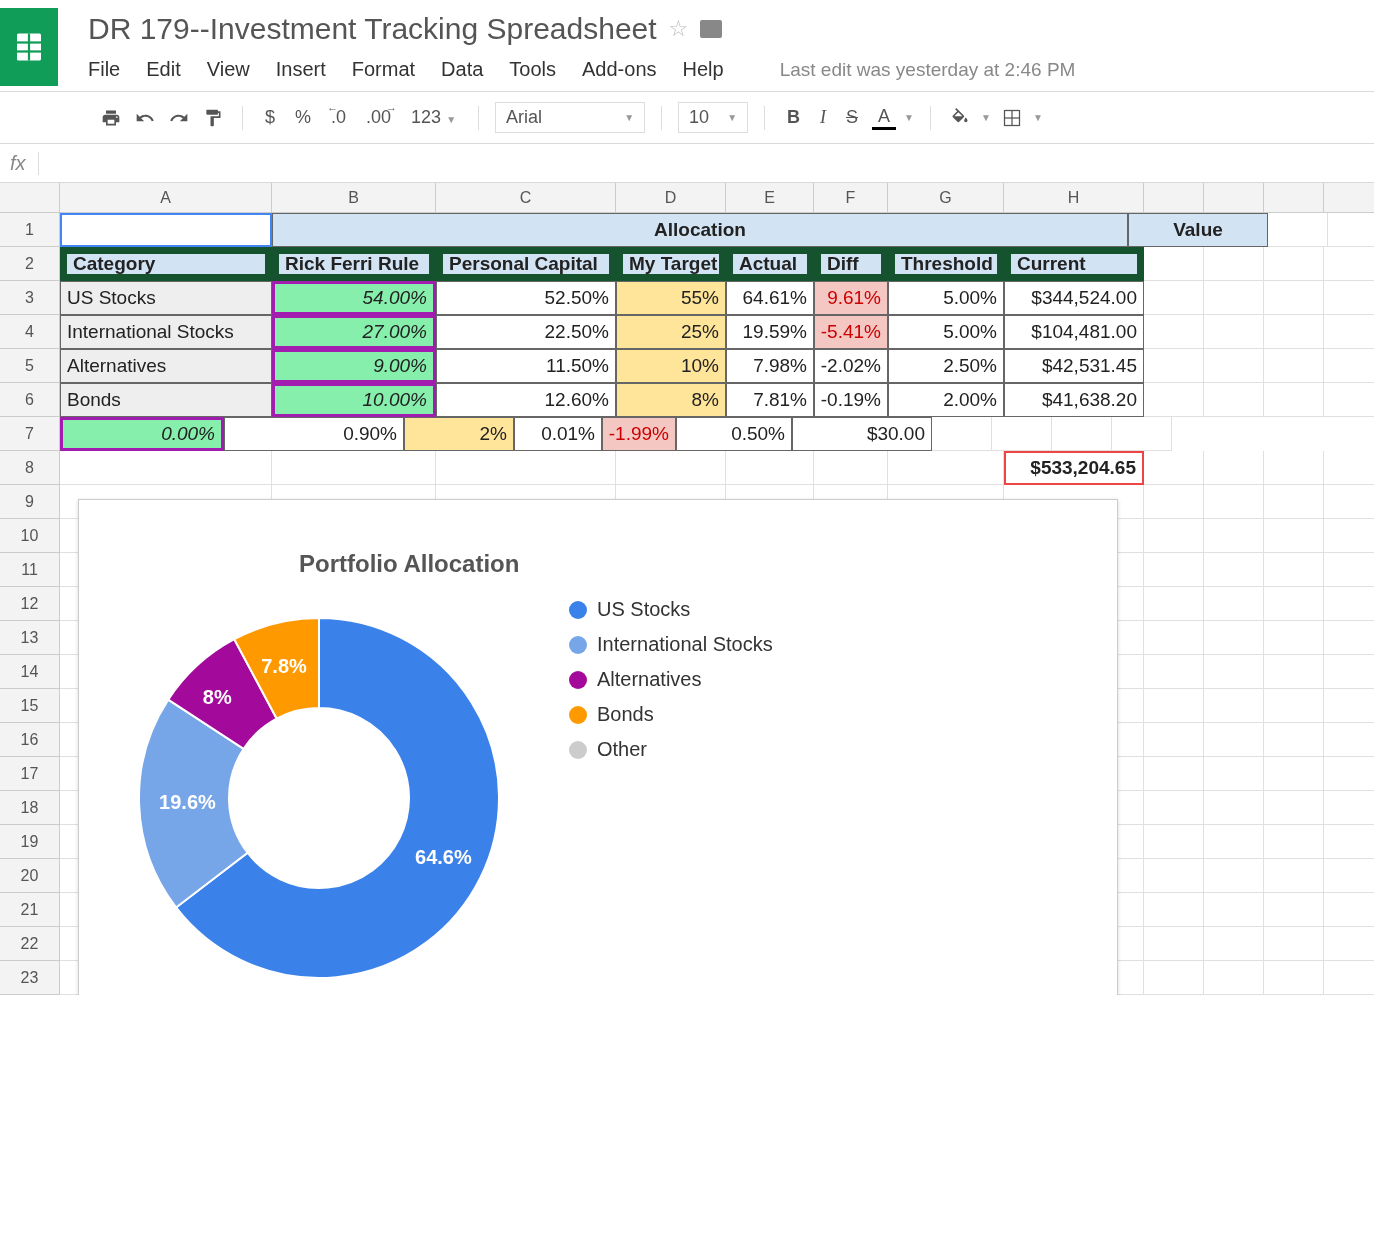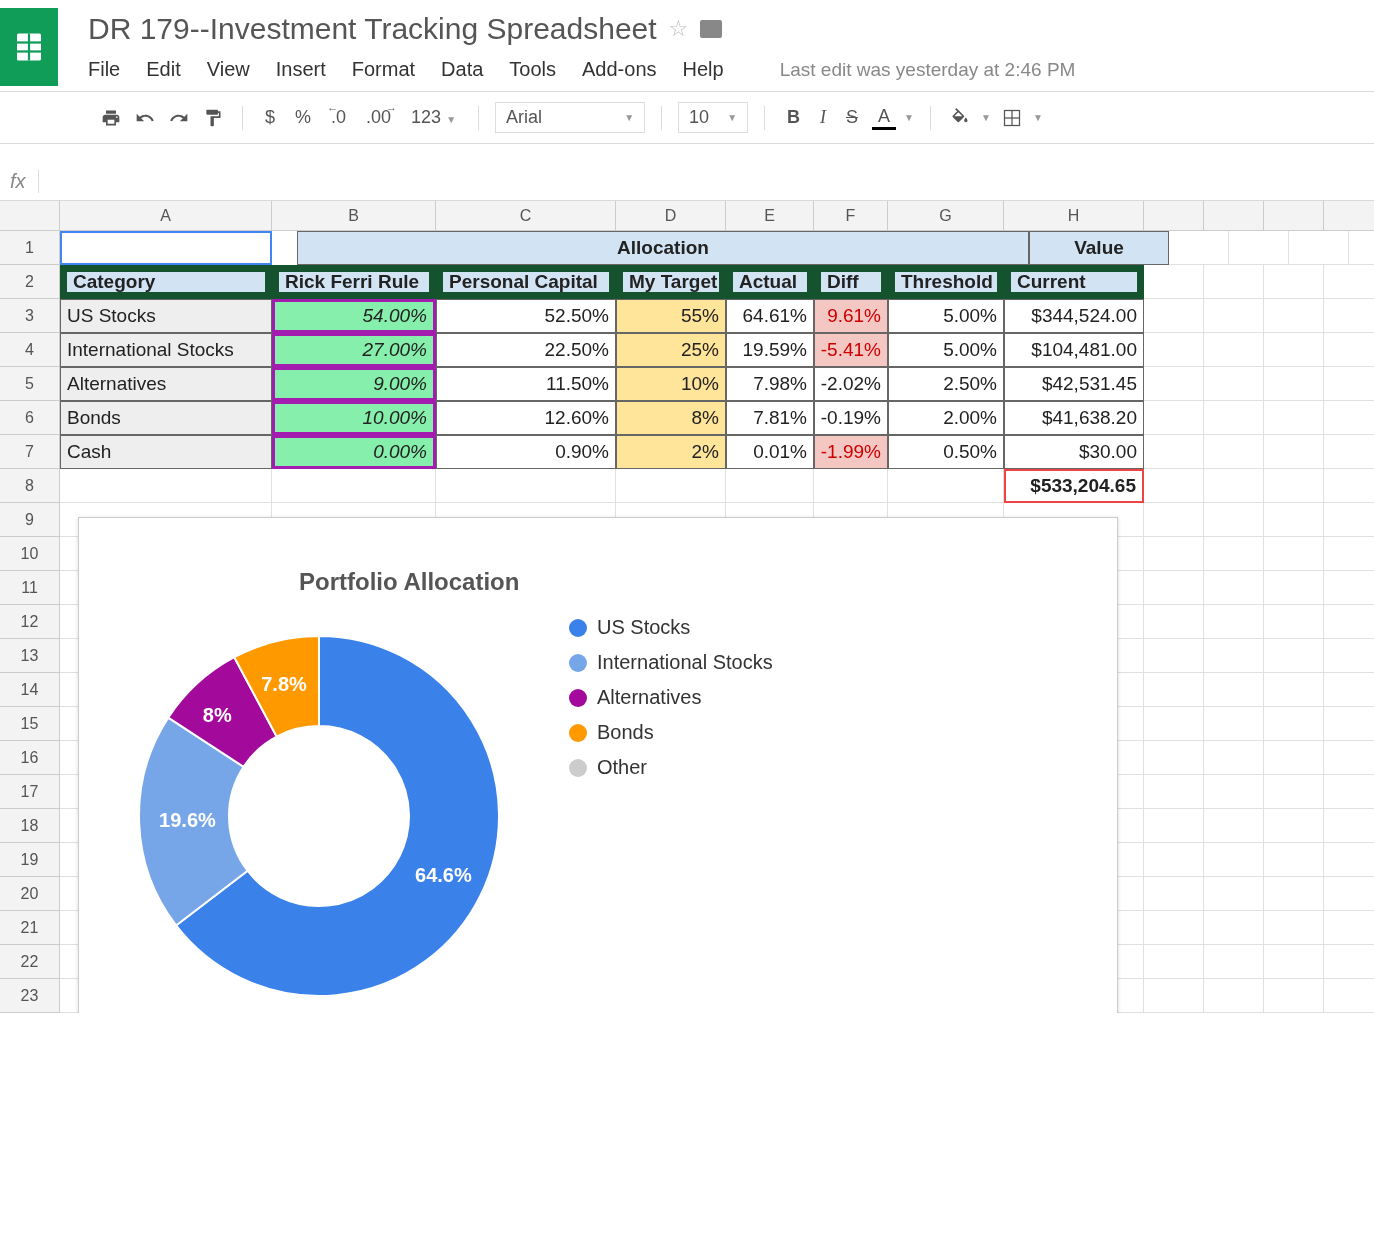--- a/index.html
+++ b/index.html
@@ -15,21 +15,21 @@
 .menu-bar { display: flex; gap: 26px; padding: 12px 0 10px 0; align-items: center; }
 .menu-item { font-size: 20px; color: #333; cursor: pointer; }
 .edit-info { font-size: 19px; color: #888; margin-left: 30px; }
 .toolbar { display: flex; align-items: center; padding: 10px 20px; border-top: 1px solid #d9d9d9; border-bottom: 1px solid #d9d9d9; gap: 8px; background: #fff; }
 .tb-btn { width: 26px; height: 26px; display: flex; align-items: center; justify-content: center; color: #555; font-size: 18px; cursor: pointer; }
 .tb-sep { width: 1px; height: 24px; background: #ddd; margin: 0 8px; }
 .tb-text { font-size: 18px; color: #555; padding: 0 6px; cursor: pointer; }
 .font-select { display: flex; align-items: center; border: 1px solid #ddd; padding: 4px 10px; font-size: 18px; color: #555; min-width: 150px; justify-content: space-between; }
 .size-select { display: flex; align-items: center; border: 1px solid #ddd; padding: 4px 10px; font-size: 18px; color: #555; min-width: 70px; justify-content: space-between; }
 .dd-arrow { font-size: 10px; color: #999; }
-.formula-bar { display: flex; align-items: center; padding: 6px 10px; border-bottom: 1px solid #d9d9d9; margin-top: 18px; }
+.formula-bar { display: flex; align-items: center; padding: 6px 10px; border-bottom: 1px solid #d9d9d9; }
 .fx-label { font-style: italic; color: #888; font-size: 20px; padding-right: 12px; border-right: 1px solid #ddd; }
 .fx-input { flex: 1; border: none; outline: none; padding: 4px 12px; font-size: 16px; }
 .sheet { position: relative; }
 .grid-area { display: flex; }
 .row-headers { display: flex; flex-direction: column; }
 .corner { width: 60px; height: 30px; background: #f3f3f3; border-right: 1px solid #ccc; border-bottom: 1px solid #ccc; }
 .row-h { width: 60px; height: 34px; background: #f3f3f3; border-right: 1px solid #ccc; border-bottom: 1px solid #ccc; display: flex; align-items: center; justify-content: center; font-size: 16px; color: #555; }
 .cols { flex: 1; }
 .col-headers { display: flex; height: 30px; }
 .col-h { background: #f3f3f3; border-right: 1px solid #ccc; border-bottom: 1px solid #ccc; display: flex; align-items: center; justify-content: center; font-size: 16px; color: #555; }
@@ -198,21 +198,21 @@
           <div class="col-h w-G">G</div>
           <div class="col-h w-H">H</div>
           <div class="col-h w-rest"></div>
           <div class="col-h w-rest"></div>
           <div class="col-h w-rest"></div>
           <div class="col-h w-rest"></div>
         </div>
     <div class="data-rows" id="data-rows">
           <div class="drow">
             <div class="cell w-A active-cell"></div>
-            <div class="cell hdr-allocation" style="width: 732px; margin-left: 25px;">Allocation</div>
+            <div class="cell hdr-allocation" style="width: 856px;">Allocation</div>
             <div class="cell w-H hdr-value">Value</div>
             <div class="cell w-rest empty-cell"></div>
             <div class="cell w-rest empty-cell"></div>
             <div class="cell w-rest empty-cell"></div>
             <div class="cell w-rest empty-cell"></div>
           </div>
           <div class="drow">
             <div class="cell w-A hdr2">Category</div>
             <div class="cell w-B hdr2">Rick Ferri Rule</div>
             <div class="cell w-C hdr2">Personal Capital</div>
@@ -276,21 +276,20 @@
             <div class="cell w-E num">7.81%</div>
             <div class="cell w-F diff-plain">-0.19%</div>
             <div class="cell w-G num">2.00%</div>
             <div class="cell w-H num">$41,638.20</div>
             <div class="cell w-rest empty-cell"></div>
             <div class="cell w-rest empty-cell"></div>
             <div class="cell w-rest empty-cell"></div>
             <div class="cell w-rest empty-cell"></div>
           </div>
           <div class="drow">
-            <div class="cell w-A cat">Cash</div>
             <div class="cell w-B rule">0.00%</div>
             <div class="cell w-C num">0.90%</div>
             <div class="cell w-D target">2%</div>
             <div class="cell w-E num">0.01%</div>
             <div class="cell w-F diff-red">-1.99%</div>
             <div class="cell w-G num">0.50%</div>
             <div class="cell w-H num">$30.00</div>
             <div class="cell w-rest empty-cell"></div>
             <div class="cell w-rest empty-cell"></div>
             <div class="cell w-rest empty-cell"></div>

